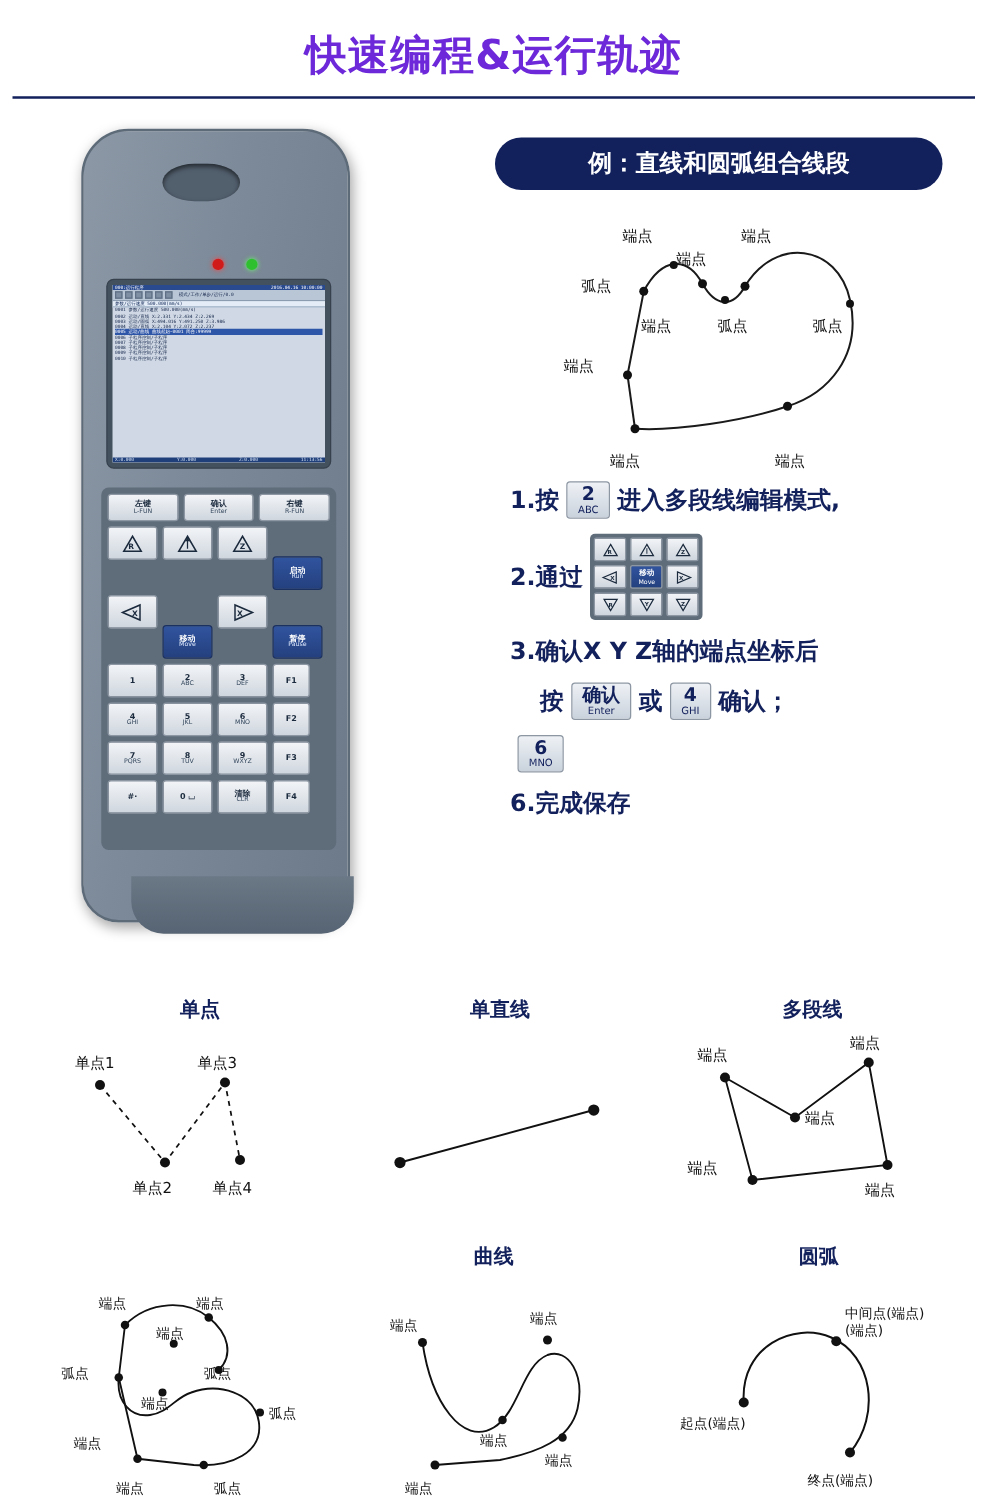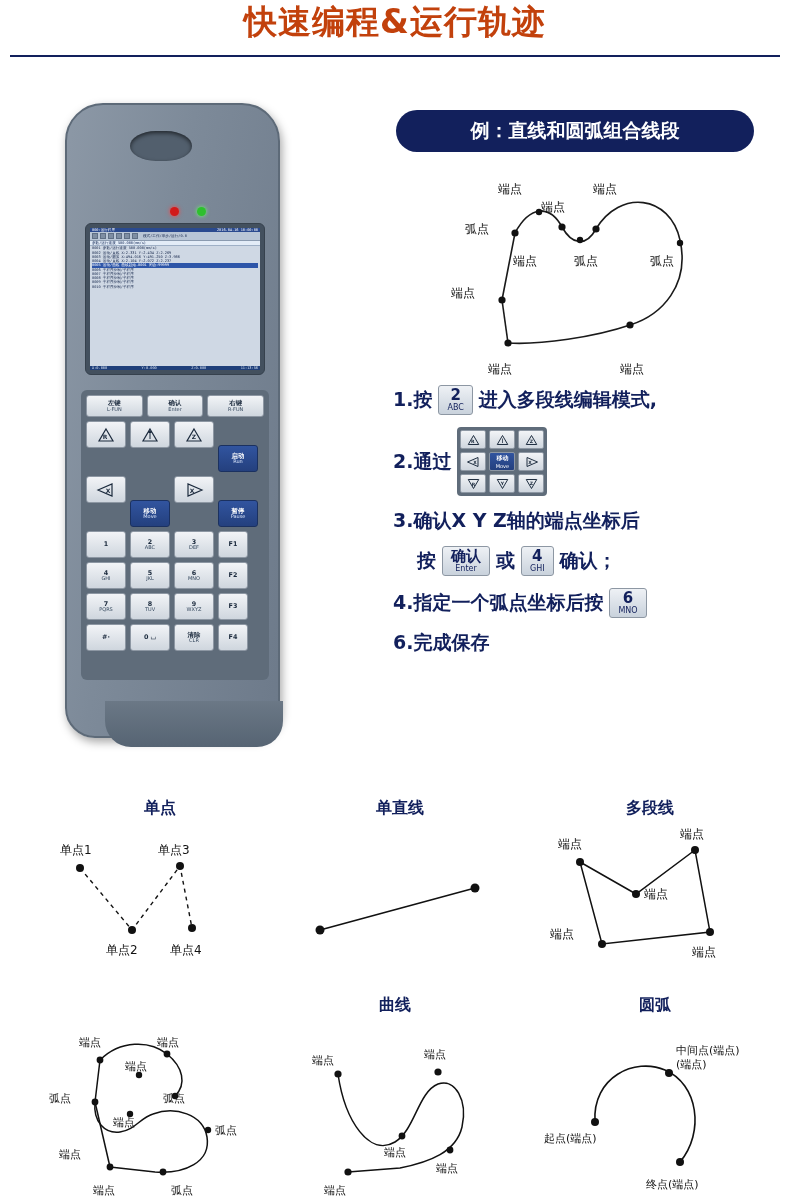--- a/index.html
+++ b/index.html
@@ -9,22 +9,23 @@
     background: #ffffff;
     font-family: "DejaVu Sans", "Liberation Sans", sans-serif;
     color: #1a1a2e;
     position: relative;
     overflow: hidden;
   }
   .page-title {
     text-align: center;
     font-size: 33px;
     font-weight: bold;
-    color: #c2410c;
+    color: #6d28d9;
     letter-spacing: 1px;
+    padding-top: 22px;
     padding-bottom: 6px;
   }
   .title-rule {
     width: 770px; height: 2px;
     background: #12205c;
     margin: 4px auto 0 auto;
   }
 
   
   .device-wrap {
@@ -152,21 +153,21 @@
     font-weight: bold;
     display: flex; align-items: center; justify-content: center;
   }
   .example-figure {
     position: absolute;
     left: 390px; top: 165px;
     width: 390px; height: 215px;
   }
   .steps {
     position: absolute;
-    left: 393px; top: 385px;
+    left: 408px; top: 385px;
     width: 380px;
   }
   .step {
     display: flex; align-items: center; flex-wrap: wrap;
     font-size: 19px; color:#12205c; font-weight: bold;
     margin-bottom: 12px;
   }
   .inline-key {
     display: inline-flex; flex-direction: column;
     align-items:center; justify-content:center;
@@ -521,21 +522,20 @@
     </span>
     <span>或</span>
     <span class="inline-key">
       <span class="big">4</span>
       <span class="sub">GHI</span>
     </span>
     <span>确认；</span>
   </div>
 
   <div class="step">
-    <span>4.指定一个弧点坐标后按</span>
     <span class="inline-key">
       <span class="big">6</span>
       <span class="sub">MNO</span>
     </span>
   </div>
 
   <div class="step">
     <span>6.完成保存</span>
   </div>
 </div>

